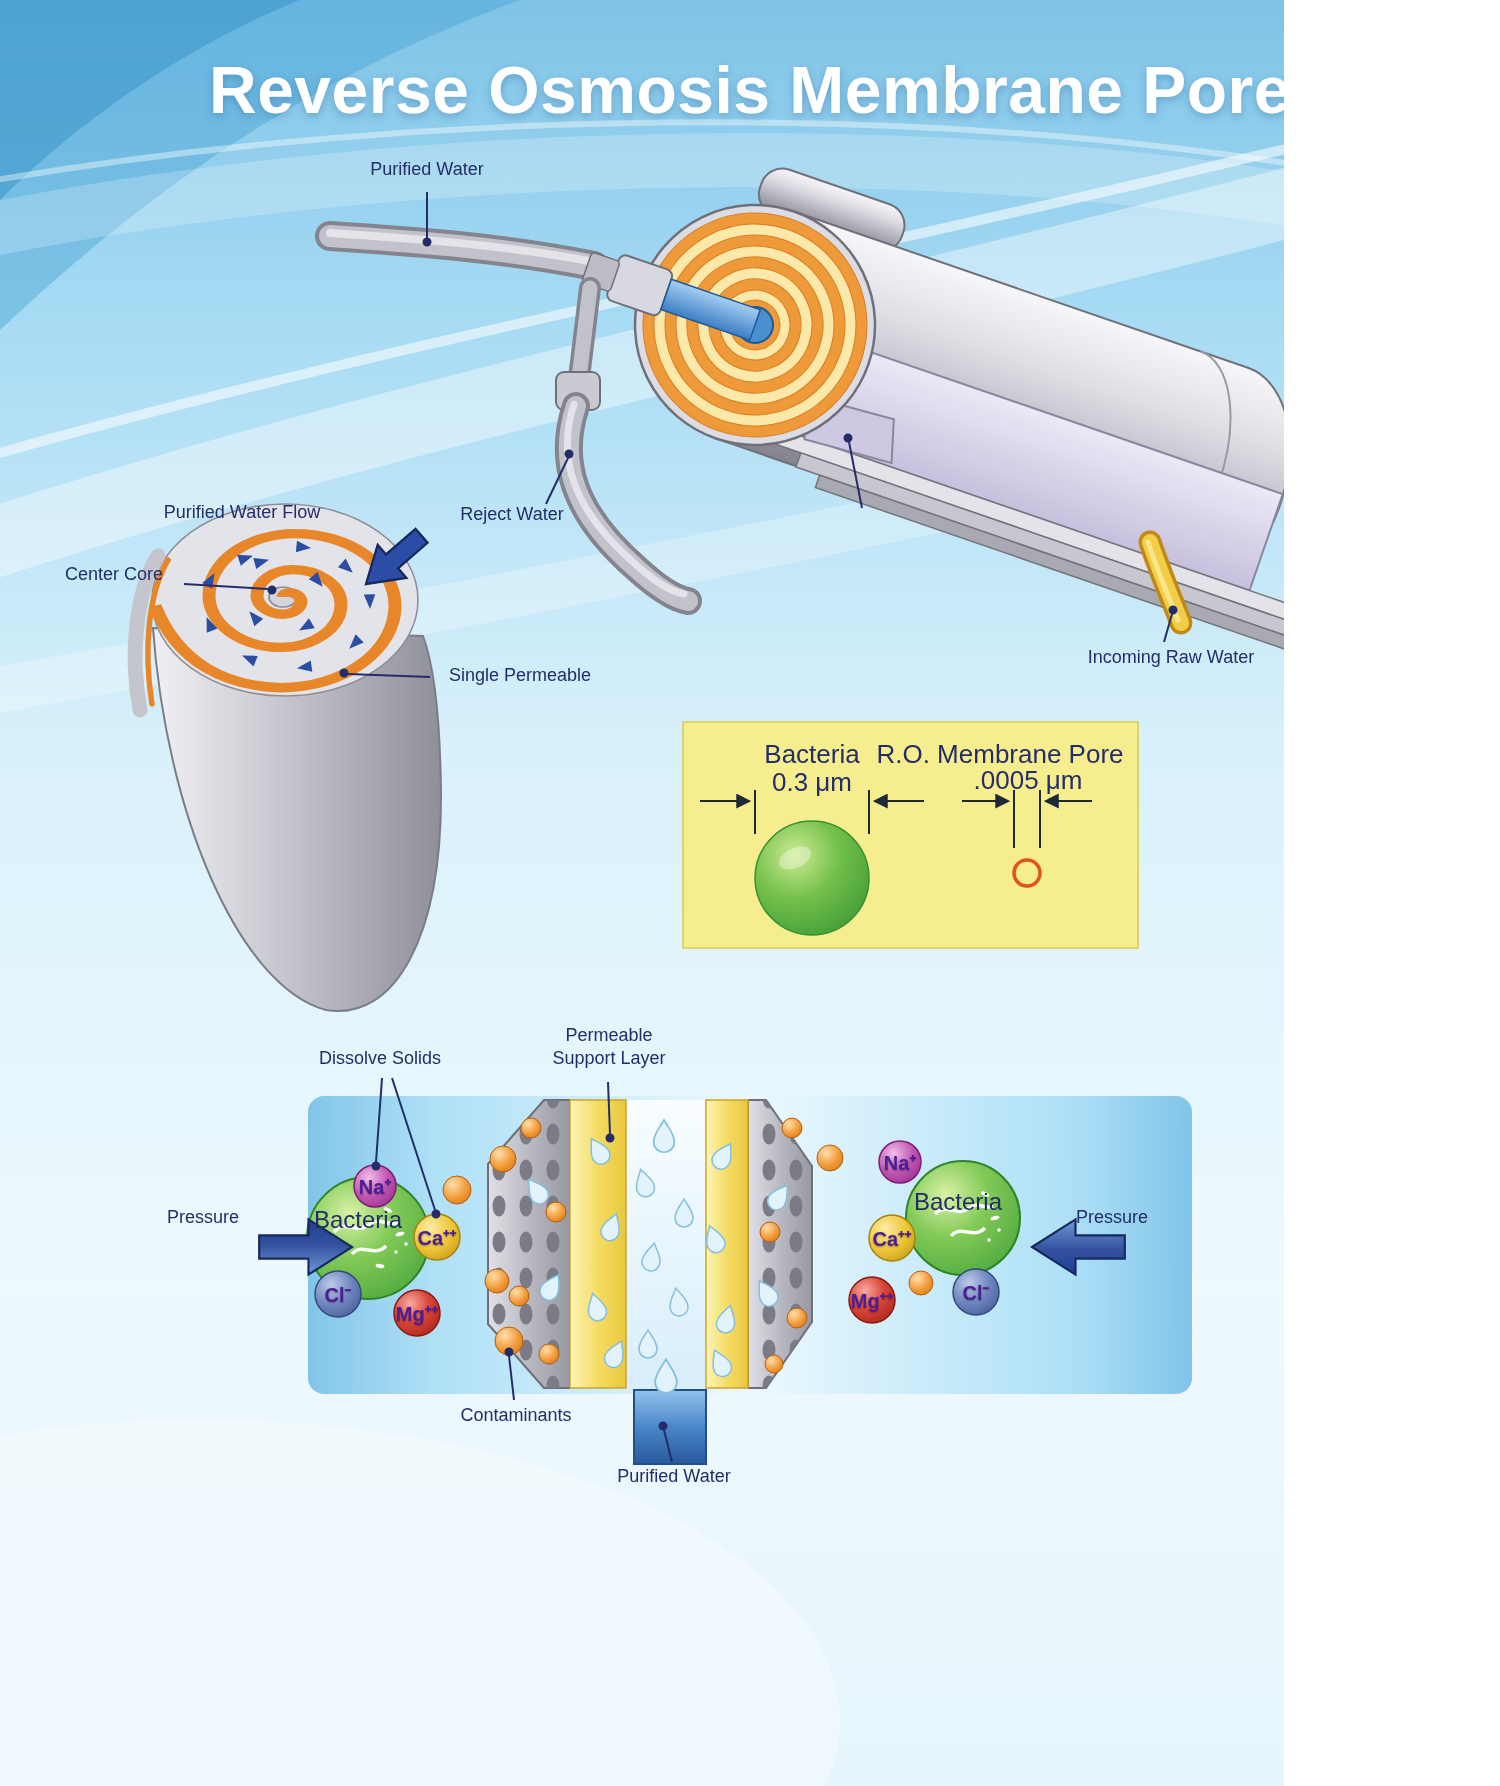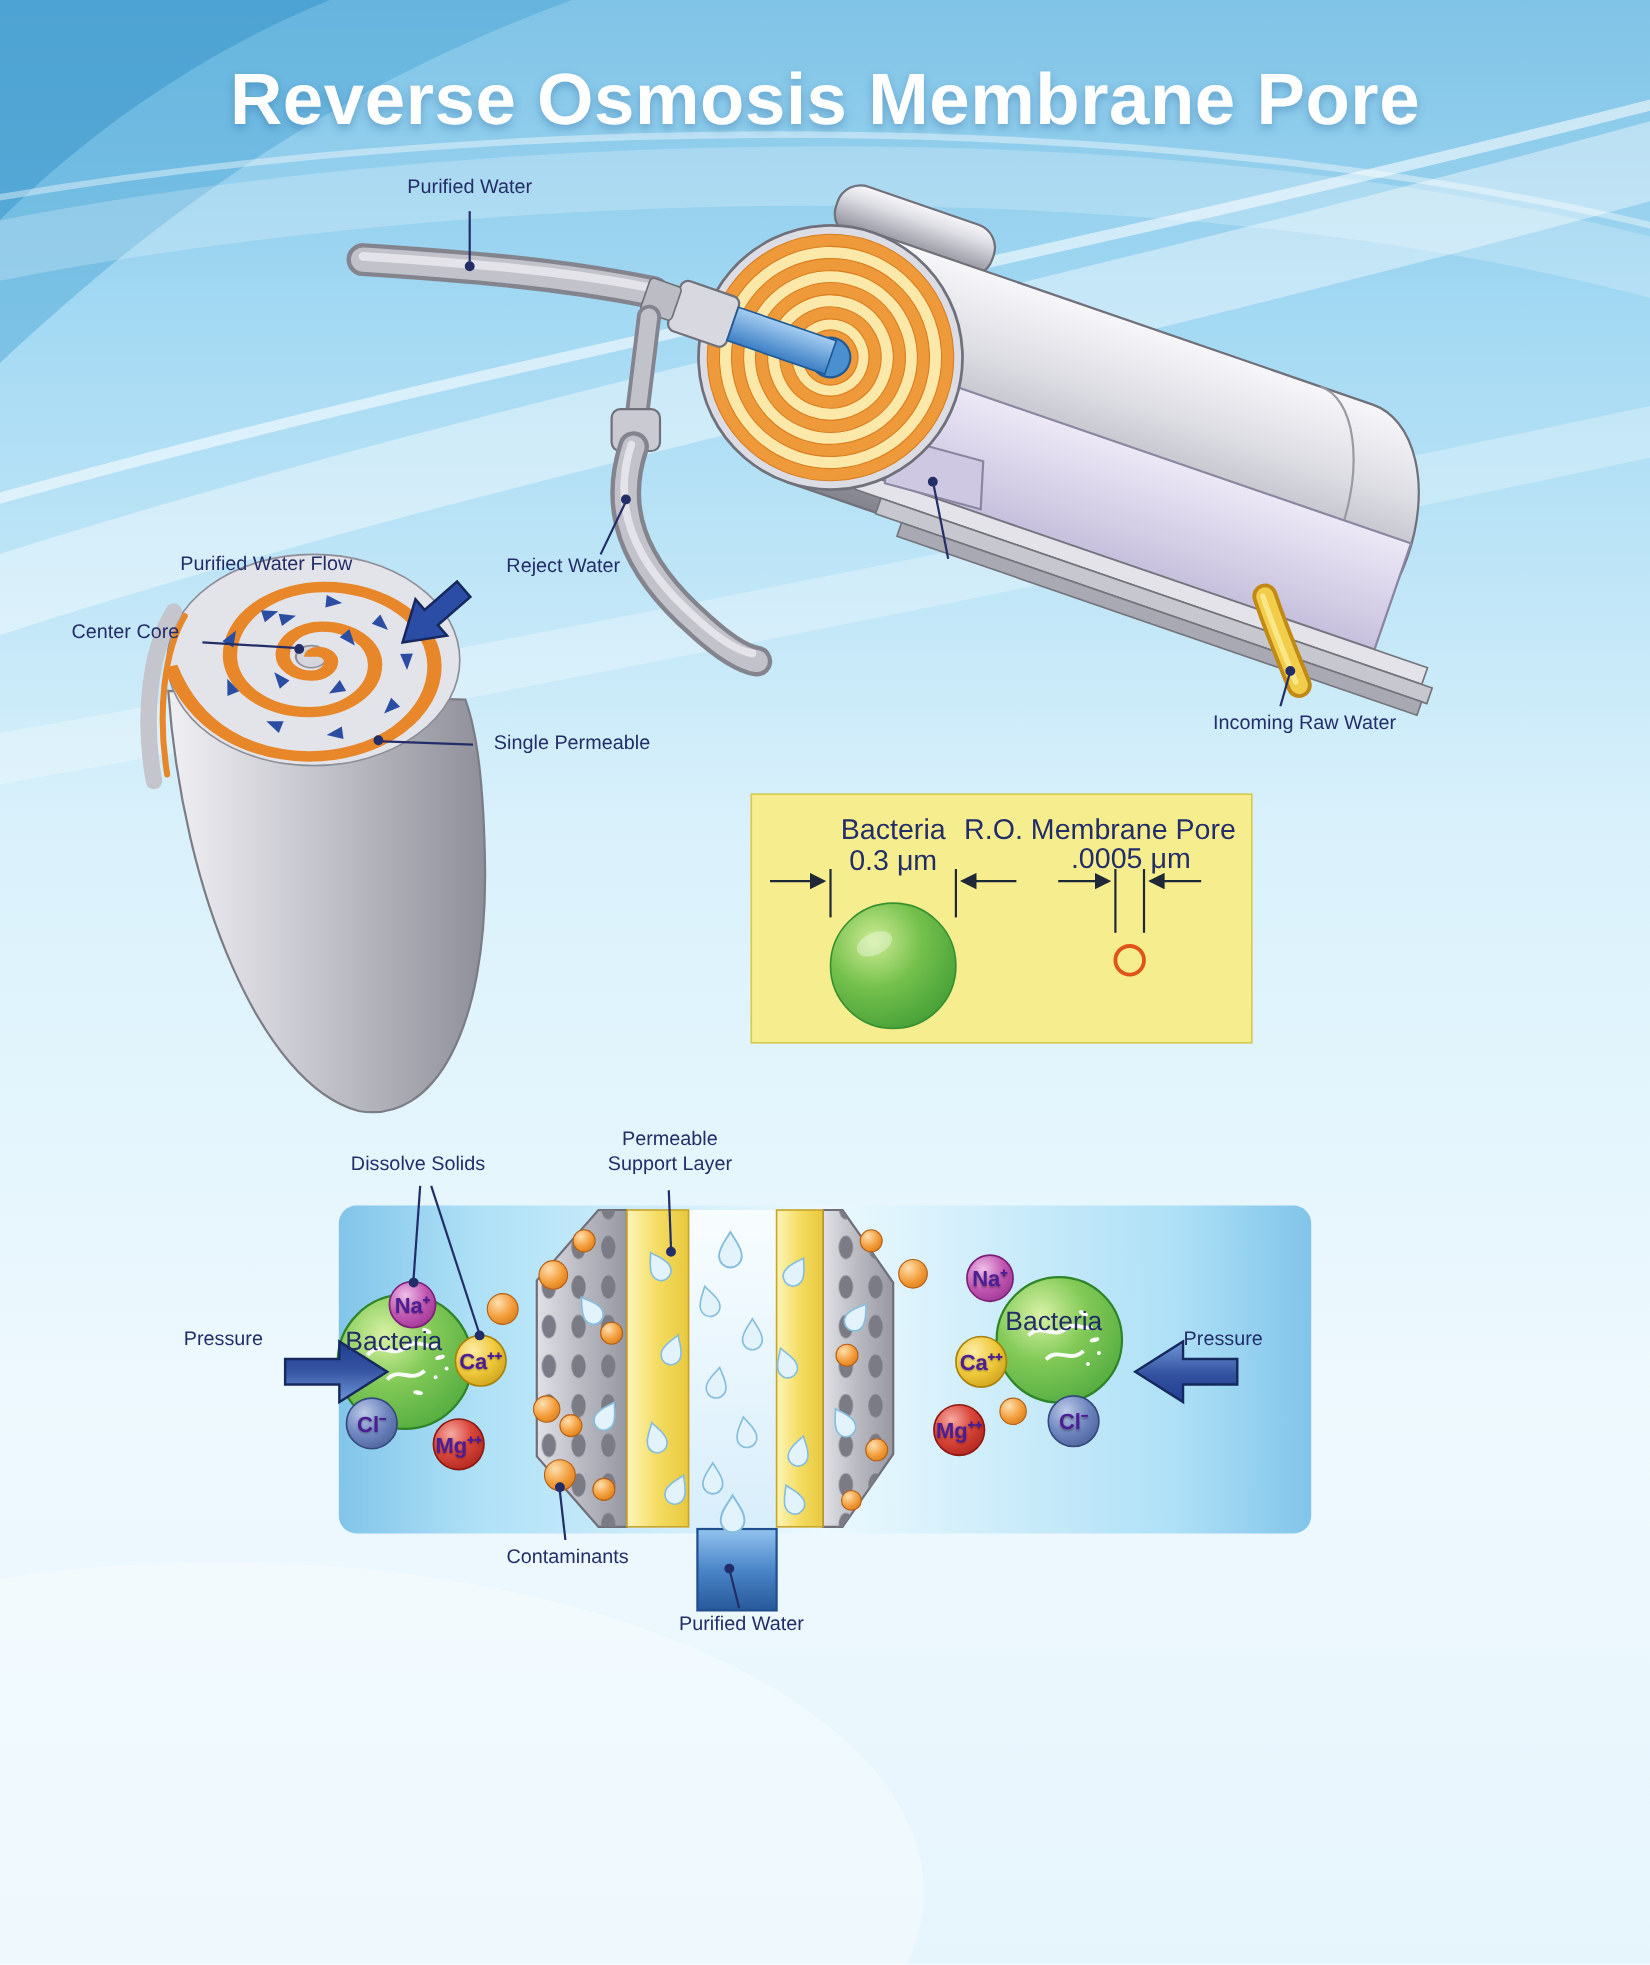--- a/index.html
+++ b/index.html
@@ -1,16 +1,16 @@
 <!DOCTYPE html>
 <html><head>
 <meta charset="utf-8">
 <style>
   html,body{margin:0;padding:0;background:#fff;}
-  .page{position:relative;width:1500px;height:1786px;overflow:hidden;font-family:"Liberation Sans",sans-serif;}
+  .page{position:relative;width:1284px;height:1786px;overflow:hidden;font-family:"Liberation Sans",sans-serif;}
   svg.art{position:absolute;left:0;top:0;}
   .title{position:absolute;left:750px;top:52px;transform:translateX(-50%);font-size:66px;font-weight:bold;color:#fff;white-space:nowrap;letter-spacing:.5px;text-shadow:0 3px 8px rgba(30,90,150,.35);}
   .lbl{position:absolute;font-size:18px;color:#232d68;white-space:nowrap;line-height:1.3;}
   .lbl.c{transform:translateX(-50%);}
   .lbl.s{font-size:26px;}
   .lbl.b{font-size:24px;}
   .lbl.tc{text-align:center;}
   .ion{position:absolute;transform:translate(-50%,-50%);font-size:20px;font-weight:bold;color:#4c1d95;white-space:nowrap;text-shadow:0 1px 2px rgba(0,0,0,.35);}
 </style>
 </head>
@@ -337,21 +337,21 @@
         <circle cx="509" cy="1352" r="3.5"></circle>
     <path d="M672,1462 L664,1430" fill="none"></path>
         <circle cx="663" cy="1426" r="3.5"></circle>
   </g>
 </svg>
 
 <div class="title">Reverse Osmosis Membrane Pore</div>
 
 <div class="lbl c" style="left:427px;top:158px;">Purified Water</div>
 <div class="lbl c" style="left:512px;top:503px;">Reject Water</div>
-<div class="lbl c" style="left:1171px;top:646px;margin-left:15px;">Incoming Raw Water</div>
+<div class="lbl c" style="left:1171px;top:646px;">Incoming Raw Water</div>
 
 <div class="lbl c" style="left:242px;top:501px;">Purified Water Flow</div>
 <div class="lbl c" style="left:114px;top:563px;">Center Core</div>
 <div class="lbl c" style="left:520px;top:664px;">Single Permeable</div>
 
 <div class="lbl s c" style="left:812px;top:738px;">Bacteria</div>
 <div class="lbl s c" style="left:812px;top:766px;">0.3 μm</div>
 <div class="lbl s c" style="left:1000px;top:738px;">R.O. Membrane Pore</div>
 <div class="lbl s c" style="left:1028px;top:764px;">.0005 μm</div>
 

